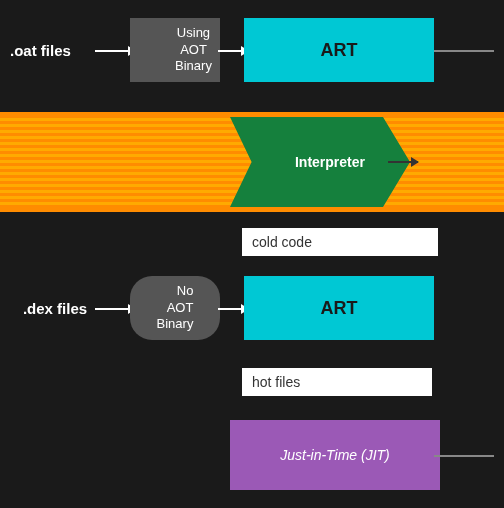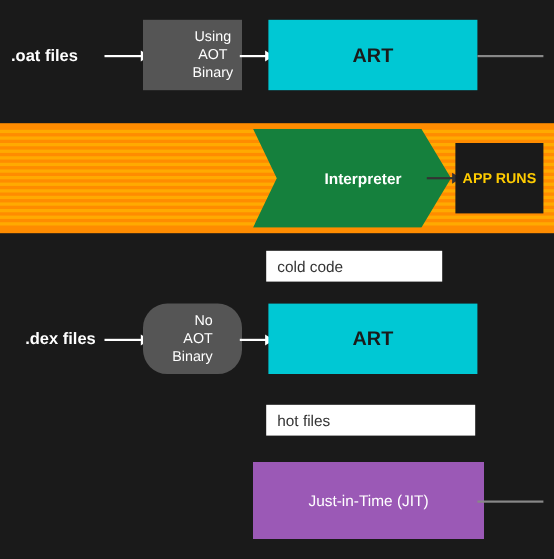--- a/index.html
+++ b/index.html
@@ -193,21 +193,21 @@
       font-weight: bold;
       text-align: center;
       line-height: 1.2;
     }
 
     
     .cold-code-label {
       position: absolute;
       top: 228px;
       left: 242px;
-      width: 160px;
+      width: 196px;
       height: 28px;
       background: white;
       color: #333;
       font-size: 14px;
       display: flex;
       align-items: center;
       padding-left: 10px;
     }
 
     
@@ -323,20 +323,21 @@
       height: 70px;
       background: #9b59b6;
       display: flex;
       align-items: center;
       justify-content: center;
     }
     .jit-label {
       color: white;
       font-size: 14px;
       font-weight: normal;
+      font-style: italic;
     }
     .jit-line {
       position: absolute;
       top: 455px;
       left: 434px;
       width: 60px;
       height: 2px;
       background: #888;
     }
 
@@ -376,24 +377,20 @@
     <div class="stripe" style="top:84px"></div>
     <div class="stripe" style="top:90px"></div>
   </div>
 
   <div class="interpreter-box">
     <span class="interpreter-label">Interpreter</span>
   </div>
 
   <div class="arrow-interpreter"></div>
 
-  <div class="app-runs-box">
-    <span class="app-runs-label">APP
-RUNS</span>
-  </div>
 </div>
 
 <div class="cold-code-label">
   <span>cold code</span>
 </div>
 
 <div class="section3">
   <span class="label-dex">.dex files</span>
   <div class="arrow-line-dex"></div>
   <div class="no-aot-box">

